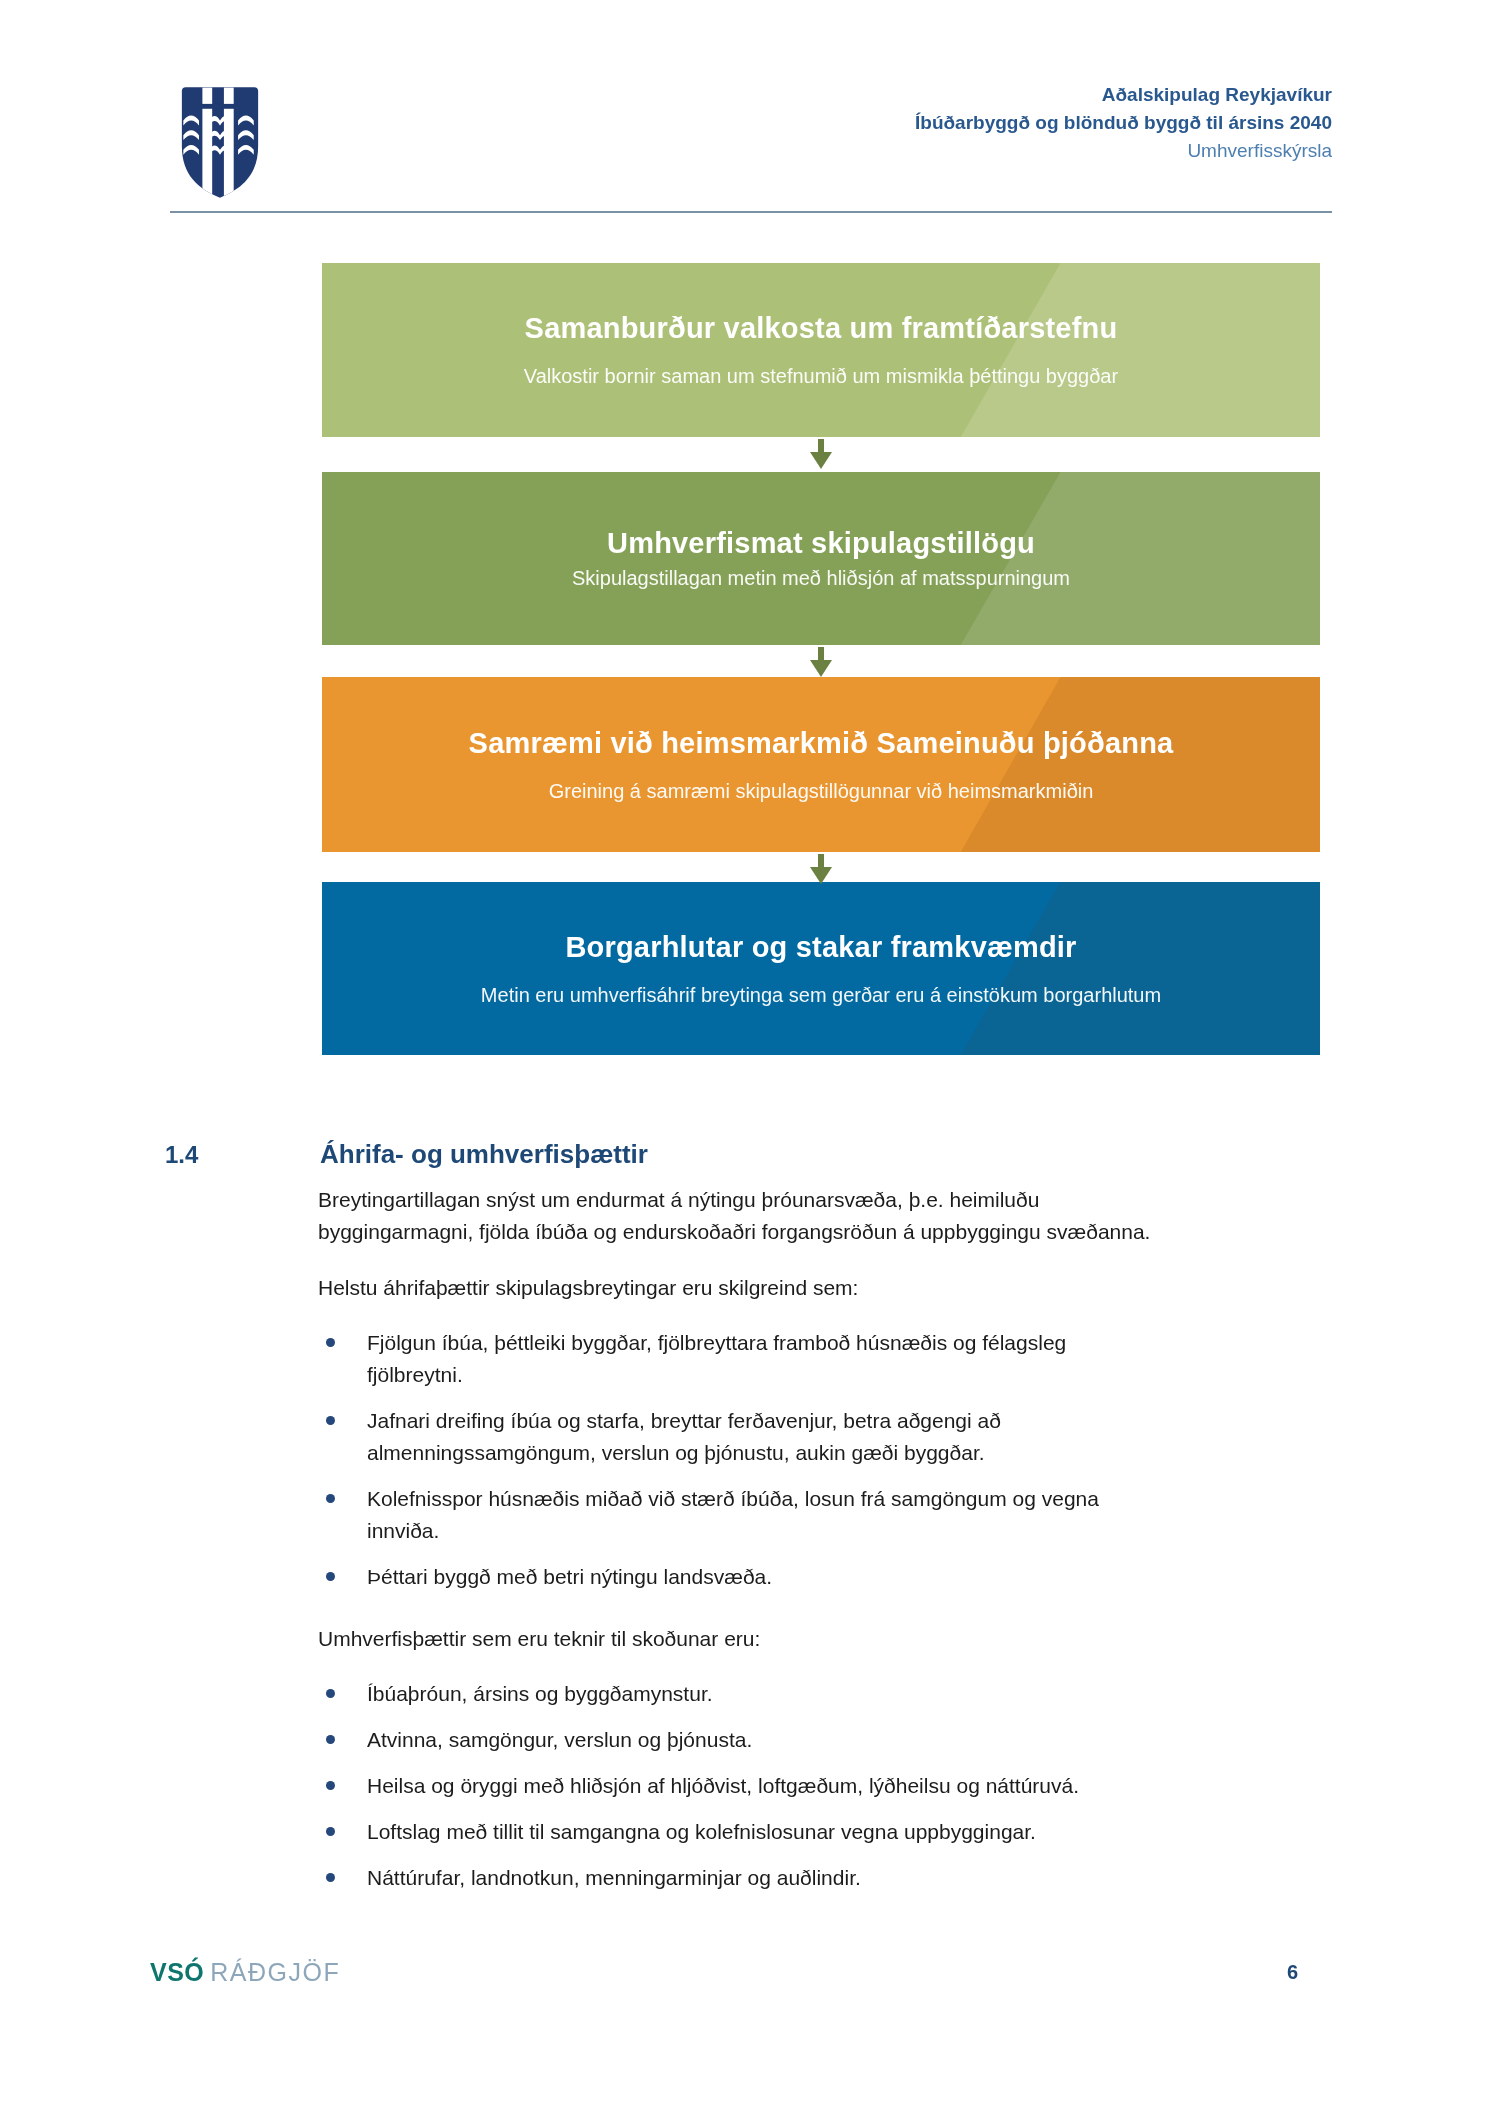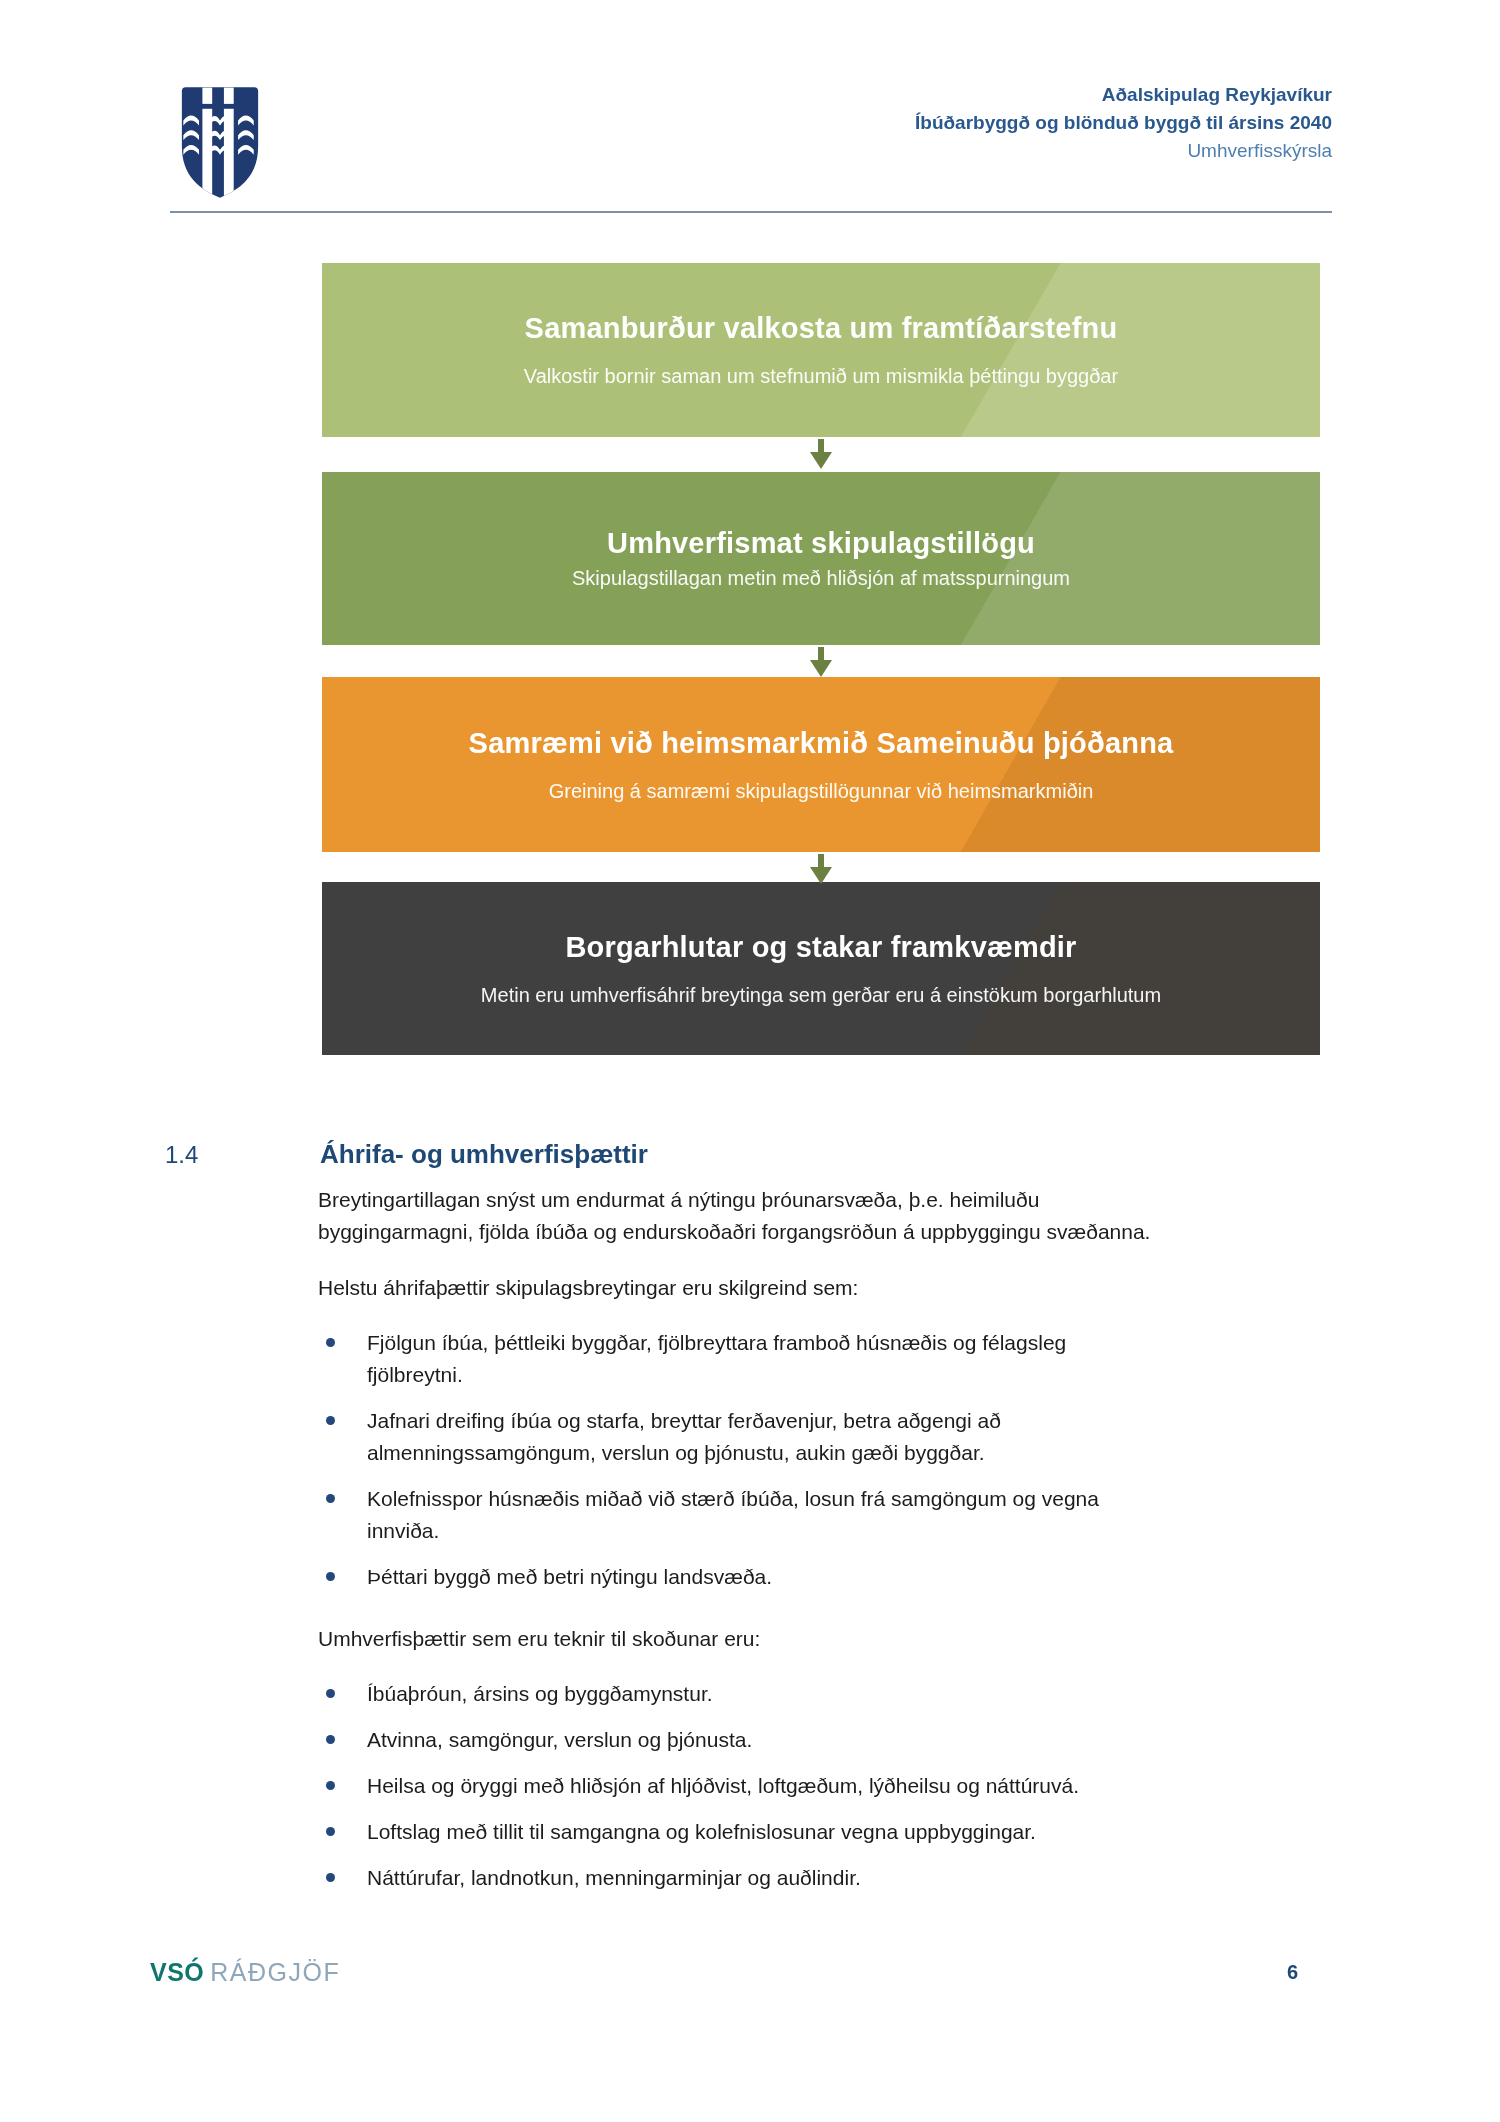--- a/index.html
+++ b/index.html
@@ -39,21 +39,21 @@
   .step1{height:174px;margin-bottom:35px;--sheen:rgba(255,255,255,.14);}
   .step2{height:173px;margin-bottom:32px;gap:7px;--sheen:rgba(255,255,255,.11);}
   .step3{height:175px;margin-bottom:30px;--sheen:rgba(120,60,0,.13);}
   .step4{height:173px;--sheen:rgba(120,60,0,.07);}
   .arrow{position:absolute;left:488px;width:22px;height:30px;z-index:2;}
   .arrow.a1{top:176px;} .arrow.a2{top:384px;} .arrow.a3{top:591px;}
 
   
   .section-number{
     position:absolute;left:165px;top:1141px;
-    font-size:24px;font-weight:normal;color:#1e4976;
+    font-size:24px;font-weight:bold;color:#1e4976;
   }
   .section-heading{
     position:absolute;left:320px;top:1139px;
     font-size:26px;font-weight:bold;color:#1e4976;
   }
   .body-copy{
     position:absolute;left:318px;top:1184px;width:1012px;
     font-size:21px;line-height:32px;color:#1c1c1c;
   }
   .body-copy p{margin:0;white-space:pre-line;}
@@ -141,21 +141,21 @@
     <div class="step step3" style="background: rgb(233, 150, 49);">
       <div class="step-title">Samræmi við heimsmarkmið Sameinuðu þjóðanna</div>
       <div class="step-subtitle">Greining á samræmi skipulagstillögunnar við heimsmarkmiðin</div>
     </div>
 
     <svg class="arrow a3" viewBox="0 0 22 30" xmlns="http://www.w3.org/2000/svg">
       <rect x="8" y="0" width="6" height="14" fill="#6b8142"></rect>
       <polygon points="0,13 22,13 11,30" fill="#6b8142"></polygon>
     </svg>
 
-    <div class="step step4" style="background: #404040;">
+    <div class="step step4" style="background: #0369a1;">
       <div class="step-title">Borgarhlutar og stakar framkvæmdir</div>
       <div class="step-subtitle">Metin eru umhverfisáhrif breytinga sem gerðar eru á einstökum borgarhlutum</div>
     </div>
 
   </div>
 
   <div class="section-number">1.4</div>
   <div class="section-heading">Áhrifa- og umhverfisþættir</div>
 
   <div class="body-copy">

